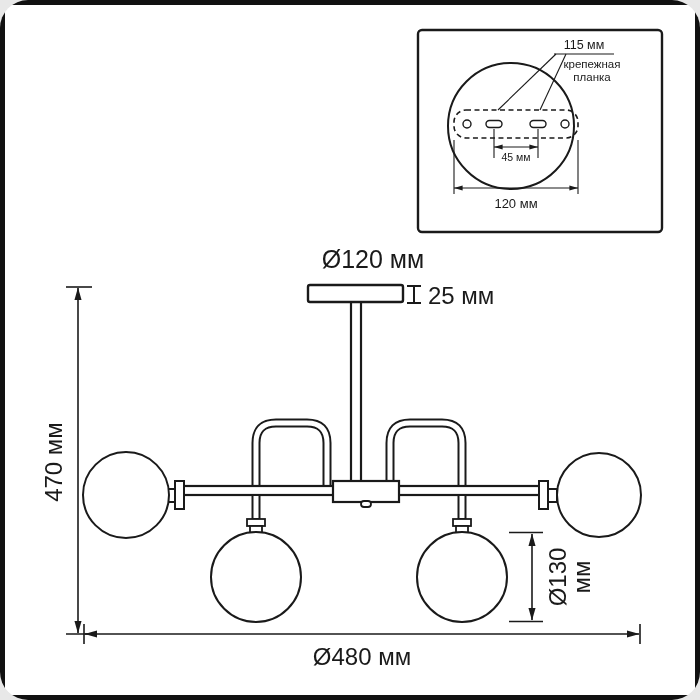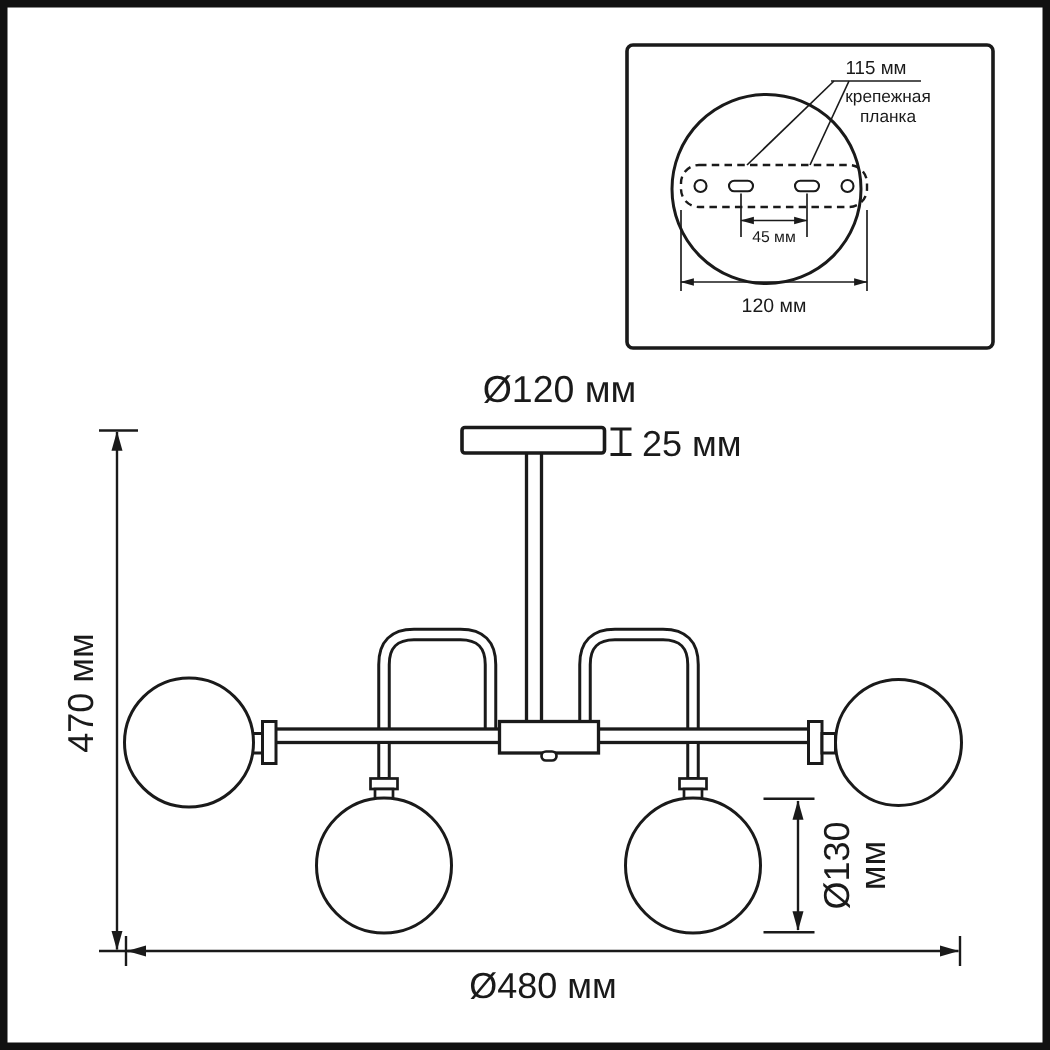--- a/index.html
+++ b/index.html
@@ -1,19 +1,20 @@
 <!DOCTYPE html>
 <html><head>
 <meta charset="utf-8">
 <style>
   html,body{margin:0;padding:0;background:#e8e8e8;}
   .canvas{
     width:700px;height:700px;position:relative;background:#ffffff;
     font-family:"Liberation Sans", sans-serif;
     overflow:hidden;
+    border-radius:28px;
   }
   svg{position:absolute;left:0;top:0;display:block;}
   text{fill:#1a1a1a;}
 </style>
 </head>
 <body>
 
 <div class="canvas">
 <svg width="700" height="700" viewBox="0 0 700 700">
   <defs>

